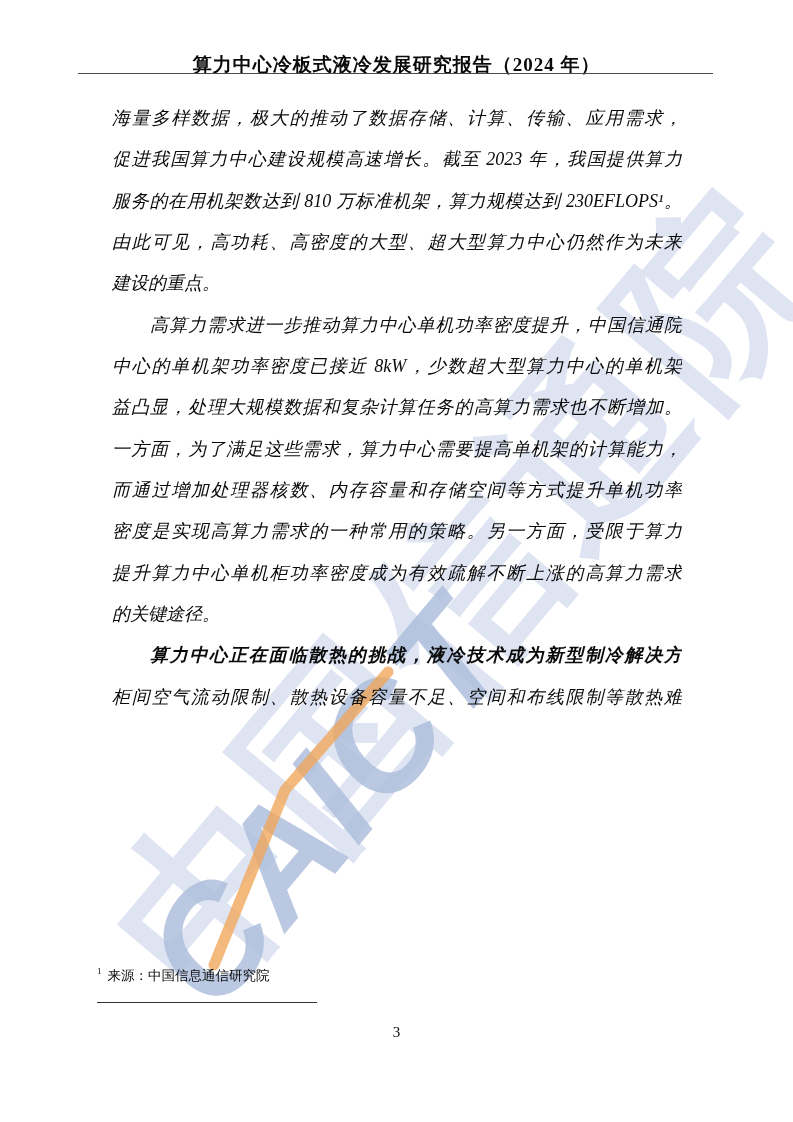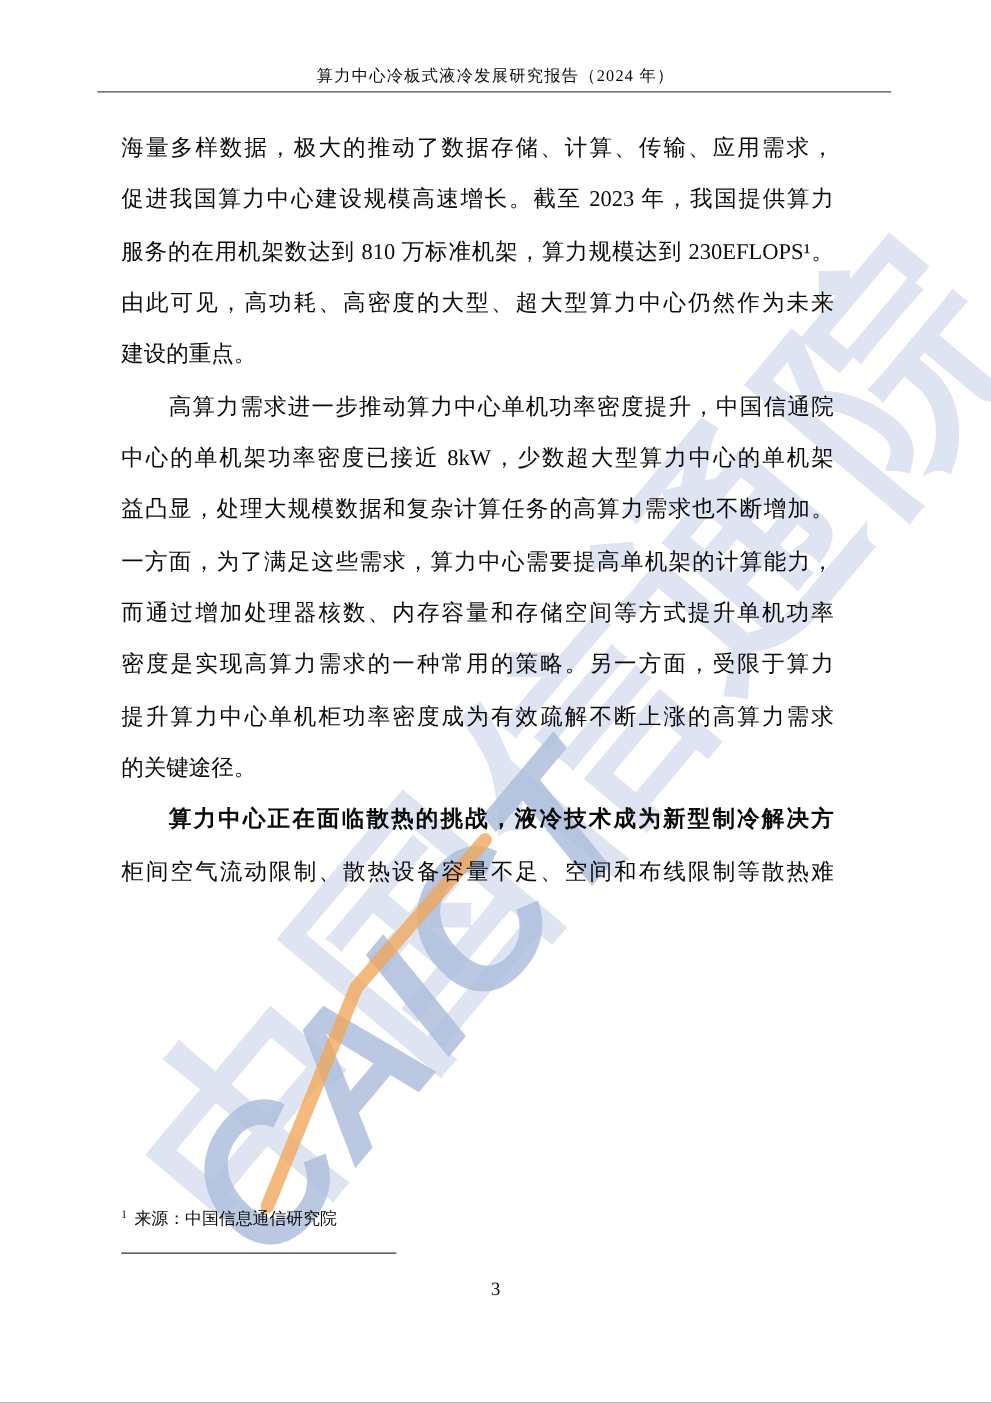--- a/index.html
+++ b/index.html
@@ -9,21 +9,21 @@
     margin:0 auto;
     background:#ffffff;
     overflow:hidden;
     font-family:"Liberation Serif","DejaVu Serif",serif;
     color:#0a0a0a;
   }
   
   .header-title{
     position:absolute;left:0;top:52px;width:100%;
     text-align:center;
-    font-size:13px;font-weight:normal;
+    font-size:19px;font-weight:bold;
     letter-spacing:1px;
     z-index:3;
   }
   .header-rule{
     position:absolute;left:78px;top:73px;width:635px;height:0;
     border-top:1.6px solid #4a4a4a;
     z-index:3;
   }
   
   .wm{position:absolute;z-index:0;pointer-events:none;white-space:nowrap;line-height:1;}
@@ -38,22 +38,23 @@
     left:118px;top:935px;
     font-size:150px;letter-spacing:2px;
     font-family:"Liberation Sans","DejaVu Sans",sans-serif;
     font-weight:bold;font-style:italic;
     transform:rotate(-50deg);transform-origin:0 0;
     opacity:.85;
   }
   .wm-swoosh{position:absolute;left:0;top:0;z-index:0;pointer-events:none;}
   
   .body-text{
-    position:absolute;left:97px;top:98px;width:570px;
+    position:absolute;left:112px;top:98px;width:570px;
     z-index:2;
+    font-style:italic;
   }
   .line{
     height:41.35px;line-height:41.35px;
     font-size:18px;
     text-align:justify;
     text-align-last:justify;
     overflow:hidden;
   }
   .line.nojust{text-align-last:left;}
   .line.indent{text-indent:38px;}

